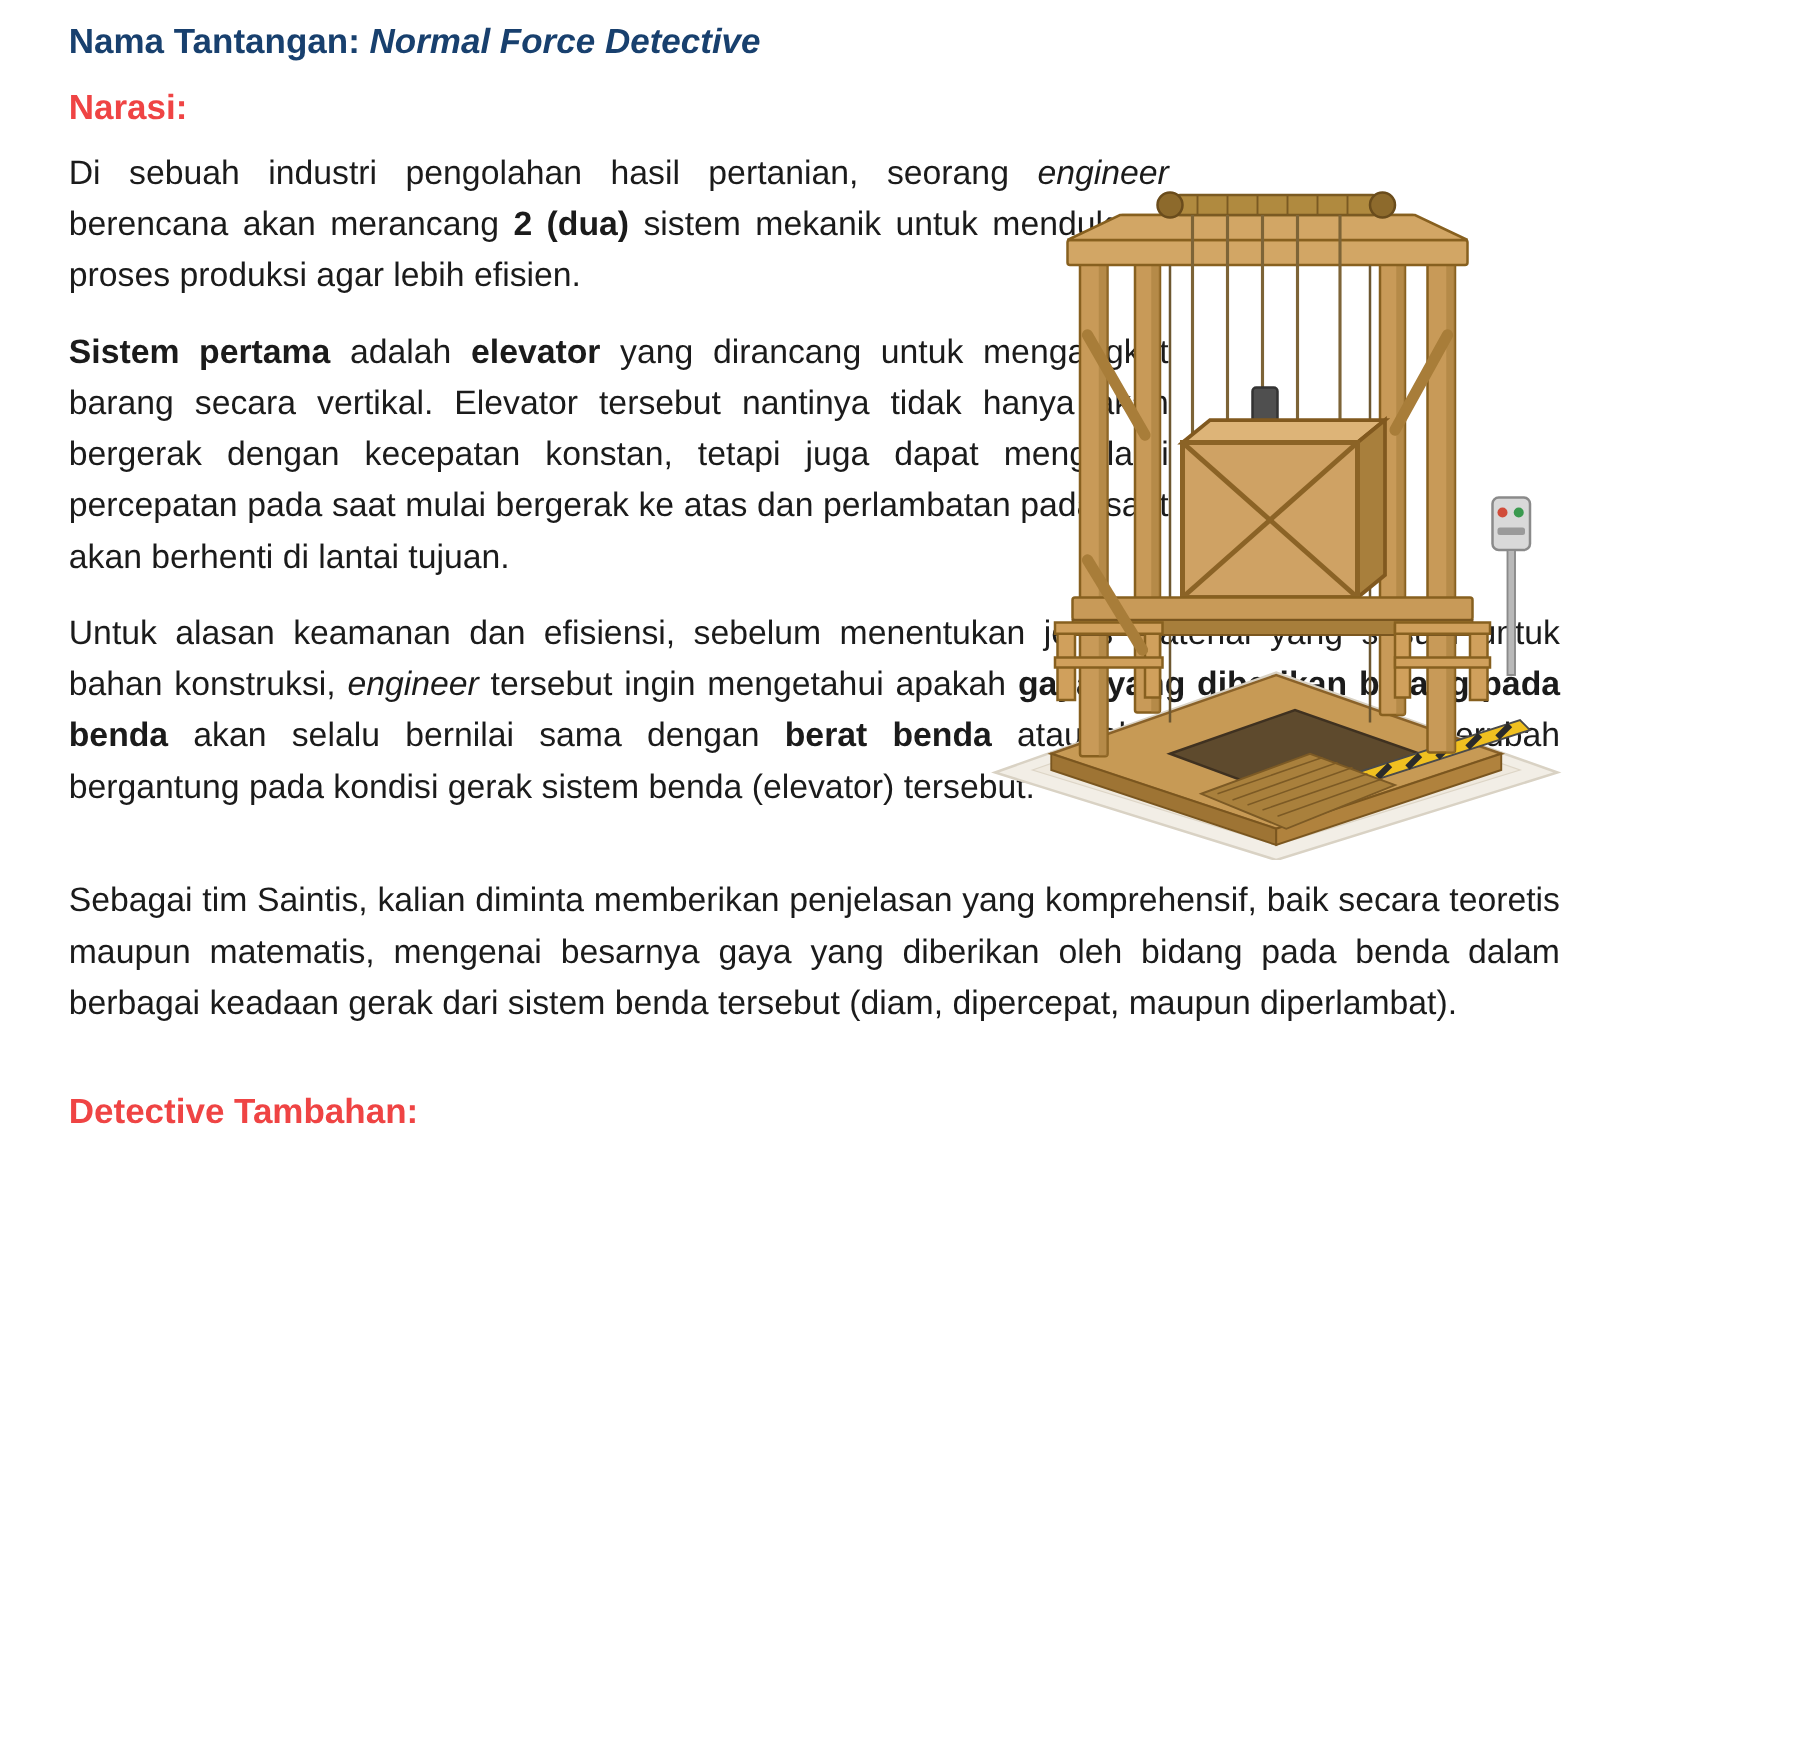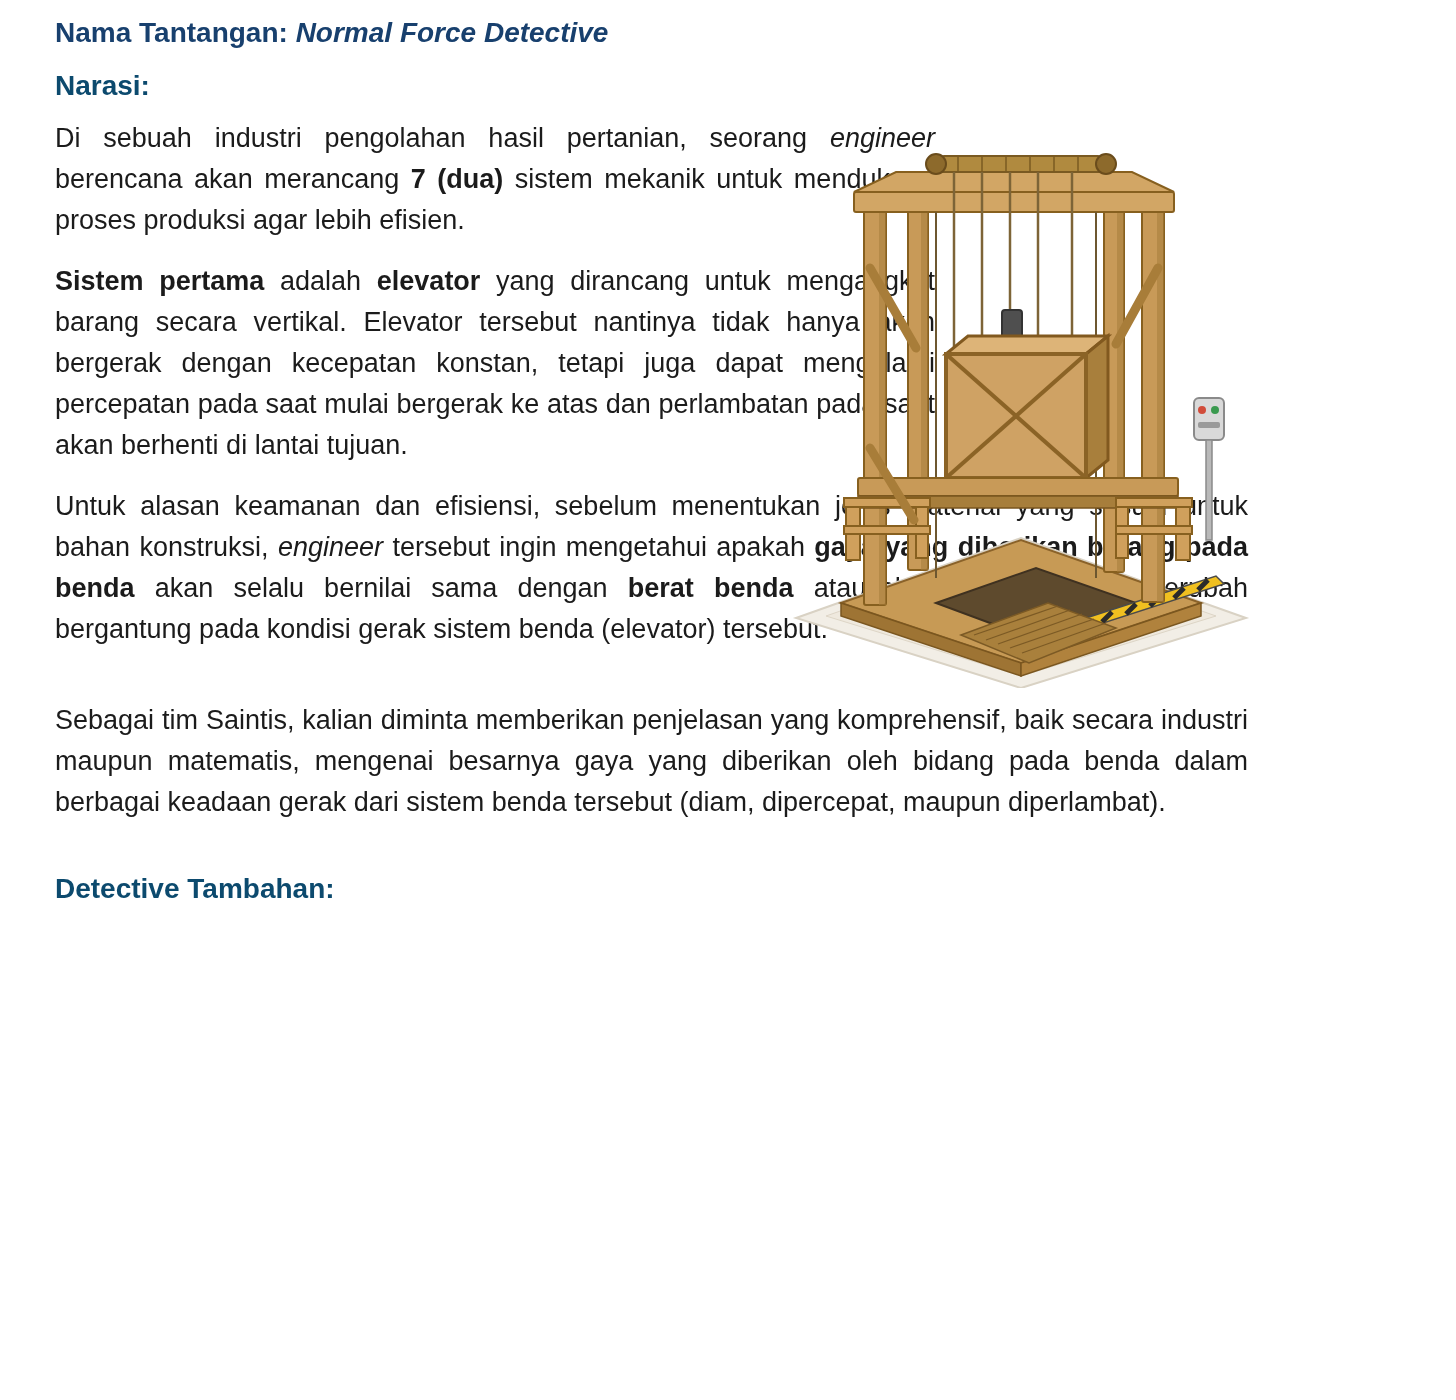--- a/index.html
+++ b/index.html
@@ -25,21 +25,21 @@
     font-size: 28px;
     line-height: 1.35;
     margin: 0 0 18px 0;
   }
   .heading .challenge-name {
     color: #18406e;
     font-style: italic;
     font-weight: bold;
   }
   .section-heading {
-    color: #0c4a6e;
+    color: #ef4444;
     font-weight: bold;
     font-size: 28px;
     margin: 0 0 16px 0;
   }
   p.body {
     font-size: 27px;
     line-height: 1.52;
     margin: 0 0 20px 0;
     text-align: justify;
     color: #1b1b1b;
@@ -187,32 +187,32 @@
         <rect x="408" y="250" width="30" height="42" rx="5" fill="#d9d9d9" stroke="#8a8a8a" stroke-width="2"></rect>
         <circle cx="416" cy="262" r="4" fill="#d14c3a"></circle>
         <circle cx="429" cy="262" r="4" fill="#3a9a4f"></circle>
         <rect x="412" y="274" width="22" height="6" rx="2" fill="#9a9a9a"></rect>
         <rect x="420" y="292" width="6" height="100" fill="#b9b9b9" stroke="#8a8a8a" stroke-width="1.5"></rect>
       </g>
     </svg>
   </div>
 
   <p class="body narrow">
-    <span>Di sebuah industri pengolahan hasil pertanian, seorang </span><em>engineer</em><span> berencana akan merancang </span><strong>7 (dua)</strong><span> sistem mekanik untuk mendukung proses produksi agar lebih efisien.</span>
+    <span>Di sebuah industri pengolahan hasil pertanian, seorang </span><em>engineer</em><span> berencana akan merancang </span><strong>2 (dua)</strong><span> sistem mekanik untuk mendukung proses produksi agar lebih efisien.</span>
   </p>
 
   <p class="body narrow">
     <strong>Sistem pertama</strong><span> adalah </span><strong>elevator</strong><span> yang dirancang untuk mengangkut barang secara vertikal. Elevator tersebut nantinya tidak hanya akan bergerak dengan kecepatan konstan, tetapi juga dapat mengalami percepatan pada saat mulai bergerak ke atas dan perlambatan pada saat akan berhenti di lantai tujuan.</span>
   </p>
 
   <p class="body">
     <span>Untuk alasan keamanan dan efisiensi, sebelum menentukan jenis material yang sesuai untuk bahan konstruksi, </span><em>engineer</em><span> tersebut ingin mengetahui apakah </span><strong>gaya yang diberikan bidang pada benda</strong><span> akan selalu bernilai sama dengan </span><strong>berat benda</strong><span> ataukah besarnya dapat berubah bergantung pada kondisi gerak sistem benda (elevator) tersebut.</span>
   </p>
 
   <div class="gap-md clearblock"></div>
 
-  <p class="body">Sebagai tim Saintis, kalian diminta memberikan penjelasan yang komprehensif, baik secara industri maupun matematis, mengenai besarnya gaya yang diberikan oleh bidang pada benda dalam berbagai keadaan gerak dari sistem benda tersebut (diam, dipercepat, maupun diperlambat).</p>
+  <p class="body">Sebagai tim Saintis, kalian diminta memberikan penjelasan yang komprehensif, baik secara teoretis maupun matematis, mengenai besarnya gaya yang diberikan oleh bidang pada benda dalam berbagai keadaan gerak dari sistem benda tersebut (diam, dipercepat, maupun diperlambat).</p>
 
   <div class="gap-md"></div>
 
   <h2 class="section-heading">Detective Tambahan:</h2>
 
 </div>
 
 </body></html>

